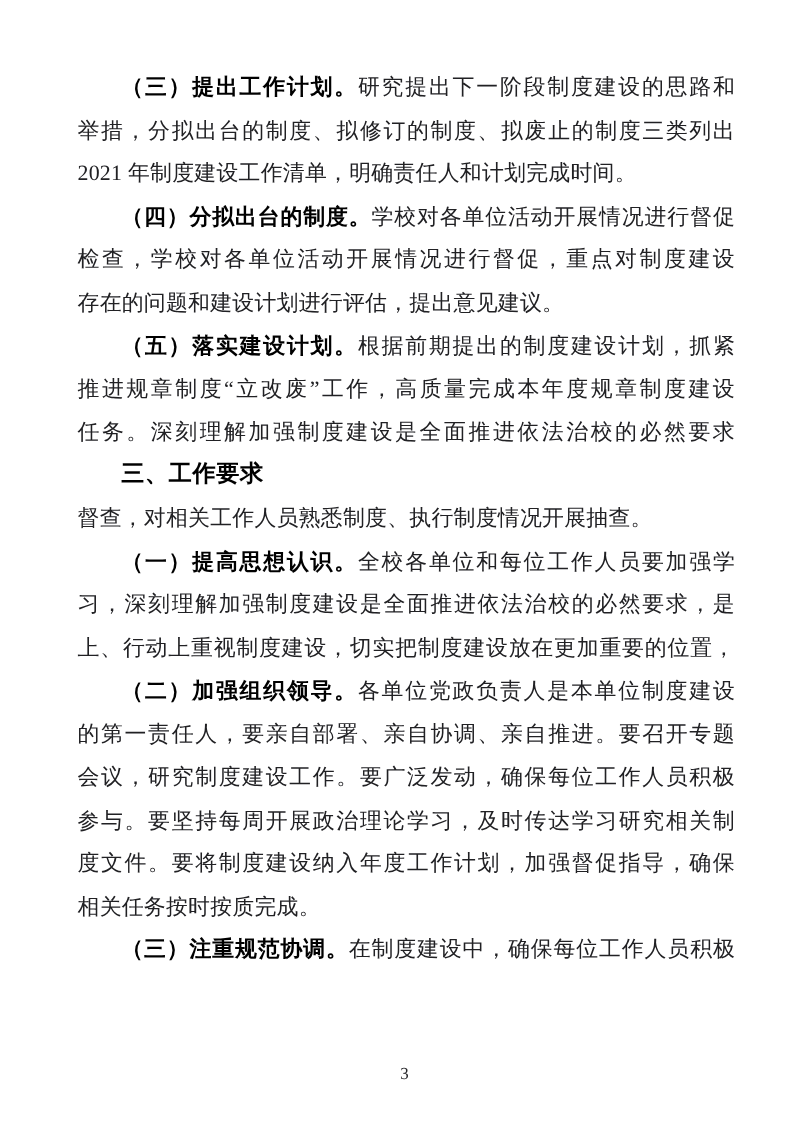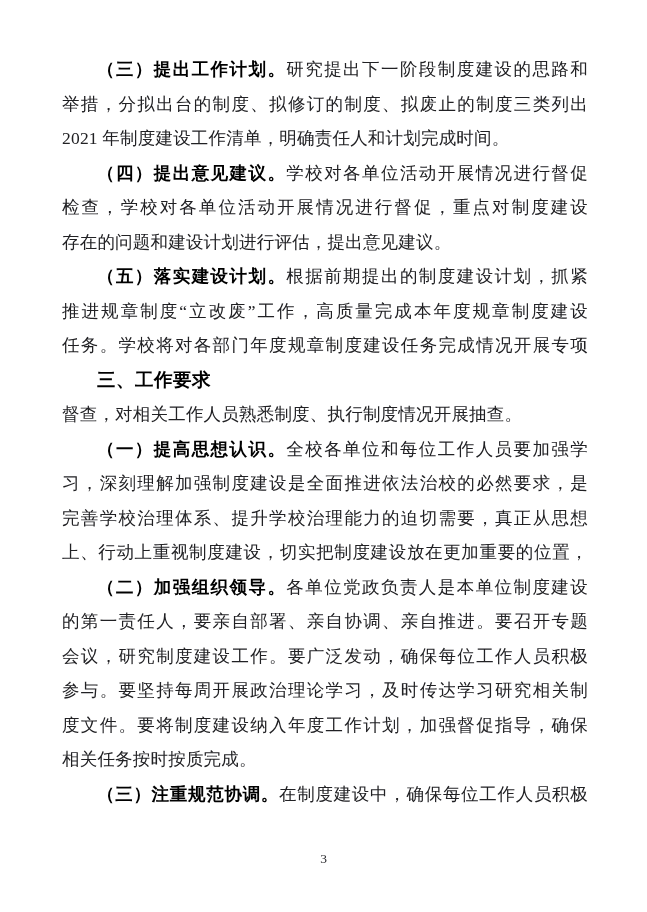--- a/index.html
+++ b/index.html
@@ -63,31 +63,30 @@
   }
 </style>
 </head>
 <body>
 
 <div class="page">
   <div class="text-block">
       <div class="line body fill indent"><span class="lead">（三）提出工作计划。</span><span>研究提出下一阶段制度建设的思路和</span></div>
       <div class="line body fill">举措，分拟出台的制度、拟修订的制度、拟废止的制度三类列出</div>
       <div class="line body">2021 年制度建设工作清单，明确责任人和计划完成时间。</div>
-      <div class="line body fill indent"><span class="lead">（四）提出意见建议。</span><span>学校对各单位活动开展情况进行督促</span></div>
+      <div class="line body fill indent"><span class="lead">（四）分拟出台的制度。</span><span>学校对各单位活动开展情况进行督促</span></div>
       <div class="line body fill">检查，学校对各单位活动开展情况进行督促，重点对制度建设</div>
       <div class="line body">存在的问题和建设计划进行评估，提出意见建议。</div>
       <div class="line body fill indent"><span class="lead">（五）落实建设计划。</span><span>根据前期提出的制度建设计划，抓紧</span></div>
       <div class="line body fill">推进规章制度“立改废”工作，高质量完成本年度规章制度建设</div>
-      <div class="line body fill">任务。学校将对各部门年度规章制度建设任务完成情况开展专项</div>
+      <div class="line body fill">任务。深刻理解加强制度建设是全面推进依法治校的必然要求</div>
       <div class="line heading indent">三、工作要求</div>
       <div class="line body">督查，对相关工作人员熟悉制度、执行制度情况开展抽查。</div>
       <div class="line body fill indent"><span class="lead">（一）提高思想认识。</span><span>全校各单位和每位工作人员要加强学</span></div>
       <div class="line body fill">习，深刻理解加强制度建设是全面推进依法治校的必然要求，是</div>
-      <div class="line body fill">完善学校治理体系、提升学校治理能力的迫切需要，真正从思想</div>
       <div class="line body fill">上、行动上重视制度建设，切实把制度建设放在更加重要的位置，</div>
       <div class="line body fill indent"><span class="lead">（二）加强组织领导。</span><span>各单位党政负责人是本单位制度建设</span></div>
       <div class="line body fill">的第一责任人，要亲自部署、亲自协调、亲自推进。要召开专题</div>
       <div class="line body fill">会议，研究制度建设工作。要广泛发动，确保每位工作人员积极</div>
       <div class="line body fill">参与。要坚持每周开展政治理论学习，及时传达学习研究相关制</div>
       <div class="line body fill">度文件。要将制度建设纳入年度工作计划，加强督促指导，确保</div>
       <div class="line body">相关任务按时按质完成。</div>
       <div class="line body fill indent"><span class="lead">（三）注重规范协调。</span><span>在制度建设中，确保每位工作人员积极</span></div>
     </div>
   <div class="page-number">3</div>

